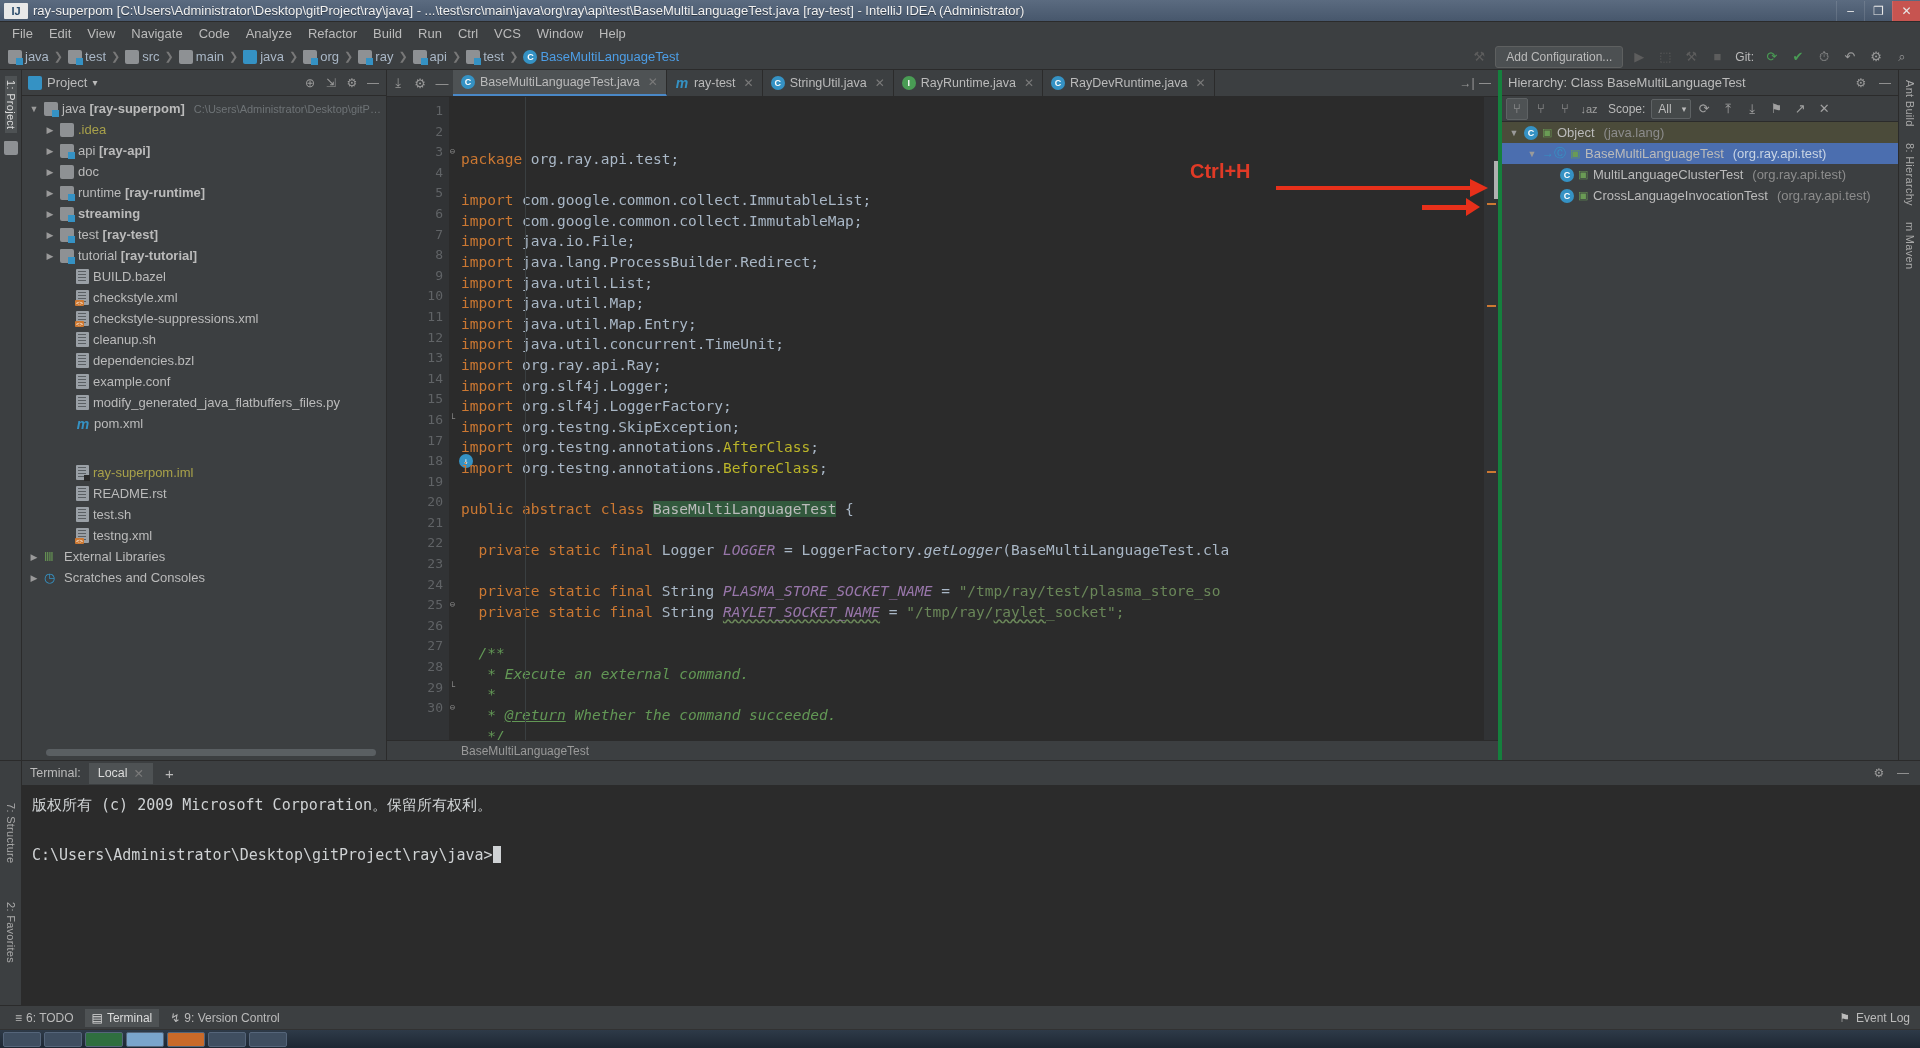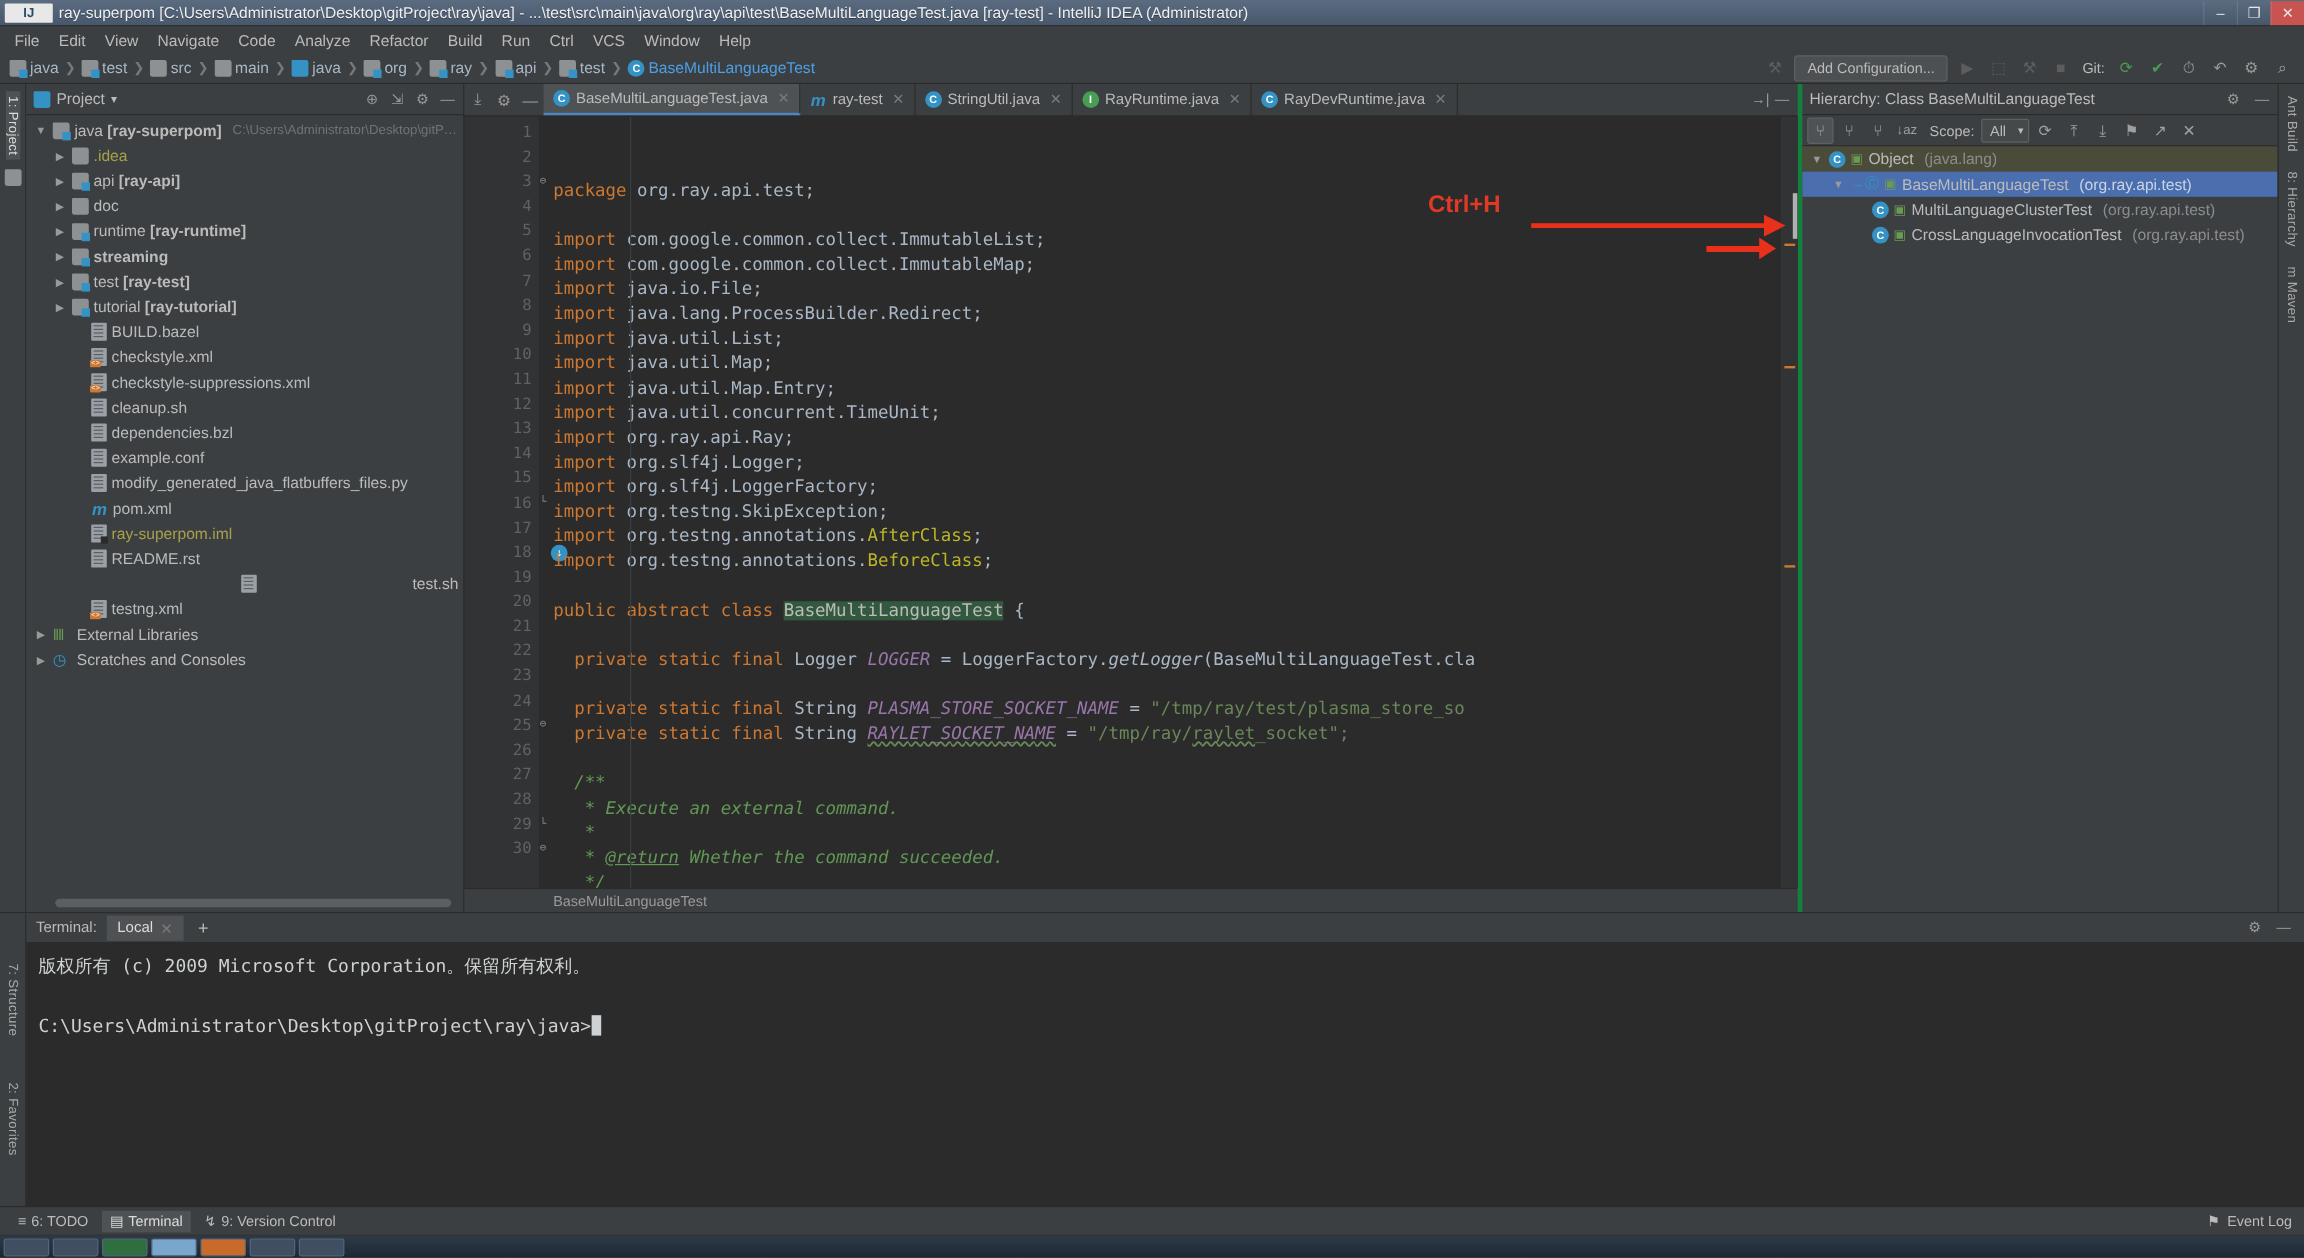--- a/index.html
+++ b/index.html
@@ -17,21 +17,21 @@
   .titlebar {
     height: 22px;
     background: linear-gradient(#5b6b80, #47576c);
     display: flex; align-items: center;
     padding-left: 4px;
     color: #f0f0f0;
     font-size: 13px;
     border-bottom: 1px solid #2b2b2b;
   }
   .title-ico {
-    width: 40px; height: 16px; margin-right: 5px;
+    width: 24px; height: 16px; margin-right: 5px;
     background: #e8e8e8; color: #2a4a6a;
     font-size: 11px; font-weight: bold;
     display: flex; align-items: center; justify-content: center;
     border-radius: 1px;
   }
   .title-text { white-space: nowrap; overflow: hidden; text-shadow: 0 1px 0 rgba(0,0,0,.4); }
   .win-btns { margin-left: auto; display: flex; }
   .win-btn {
     width: 28px; height: 20px;
     display: flex; align-items: center; justify-content: center;
@@ -522,31 +522,31 @@
           <div class="trow" style="padding-left: 38px;">
             <span class="arrow empty"></span>
             <span class="fileic"></span>
             <span class="tname">modify_generated_java_flatbuffers_files.py</span>
           </div>
           <div class="trow" style="padding-left: 38px;">
             <span class="arrow empty"></span>
             <span class="mic">m</span>
             <span class="tname">pom.xml</span>
           </div>
-          <div class="trow" style="padding-left: 38px;">
+          <div class="trow" style="padding-left: 38px; margin-top: 28px;">
             <span class="arrow empty"></span>
             <span class="fileic iml"></span>
             <span class="tname yellow">ray-superpom.iml</span>
           </div>
           <div class="trow" style="padding-left: 38px;">
             <span class="arrow empty"></span>
             <span class="fileic"></span>
             <span class="tname">README.rst</span>
           </div>
-          <div class="trow" style="padding-left: 38px; justify-content: space-between;">
+          <div class="trow" style="padding-left: 38px;">
             <span class="arrow empty"></span>
             <span class="fileic"></span>
             <span class="tname">test.sh</span>
           </div>
           <div class="trow" style="padding-left: 38px;">
             <span class="arrow empty"></span>
             <span class="fileic xml"></span>
             <span class="tname">testng.xml</span>
           </div>
           <div class="trow" style="padding-left: 6px;">

